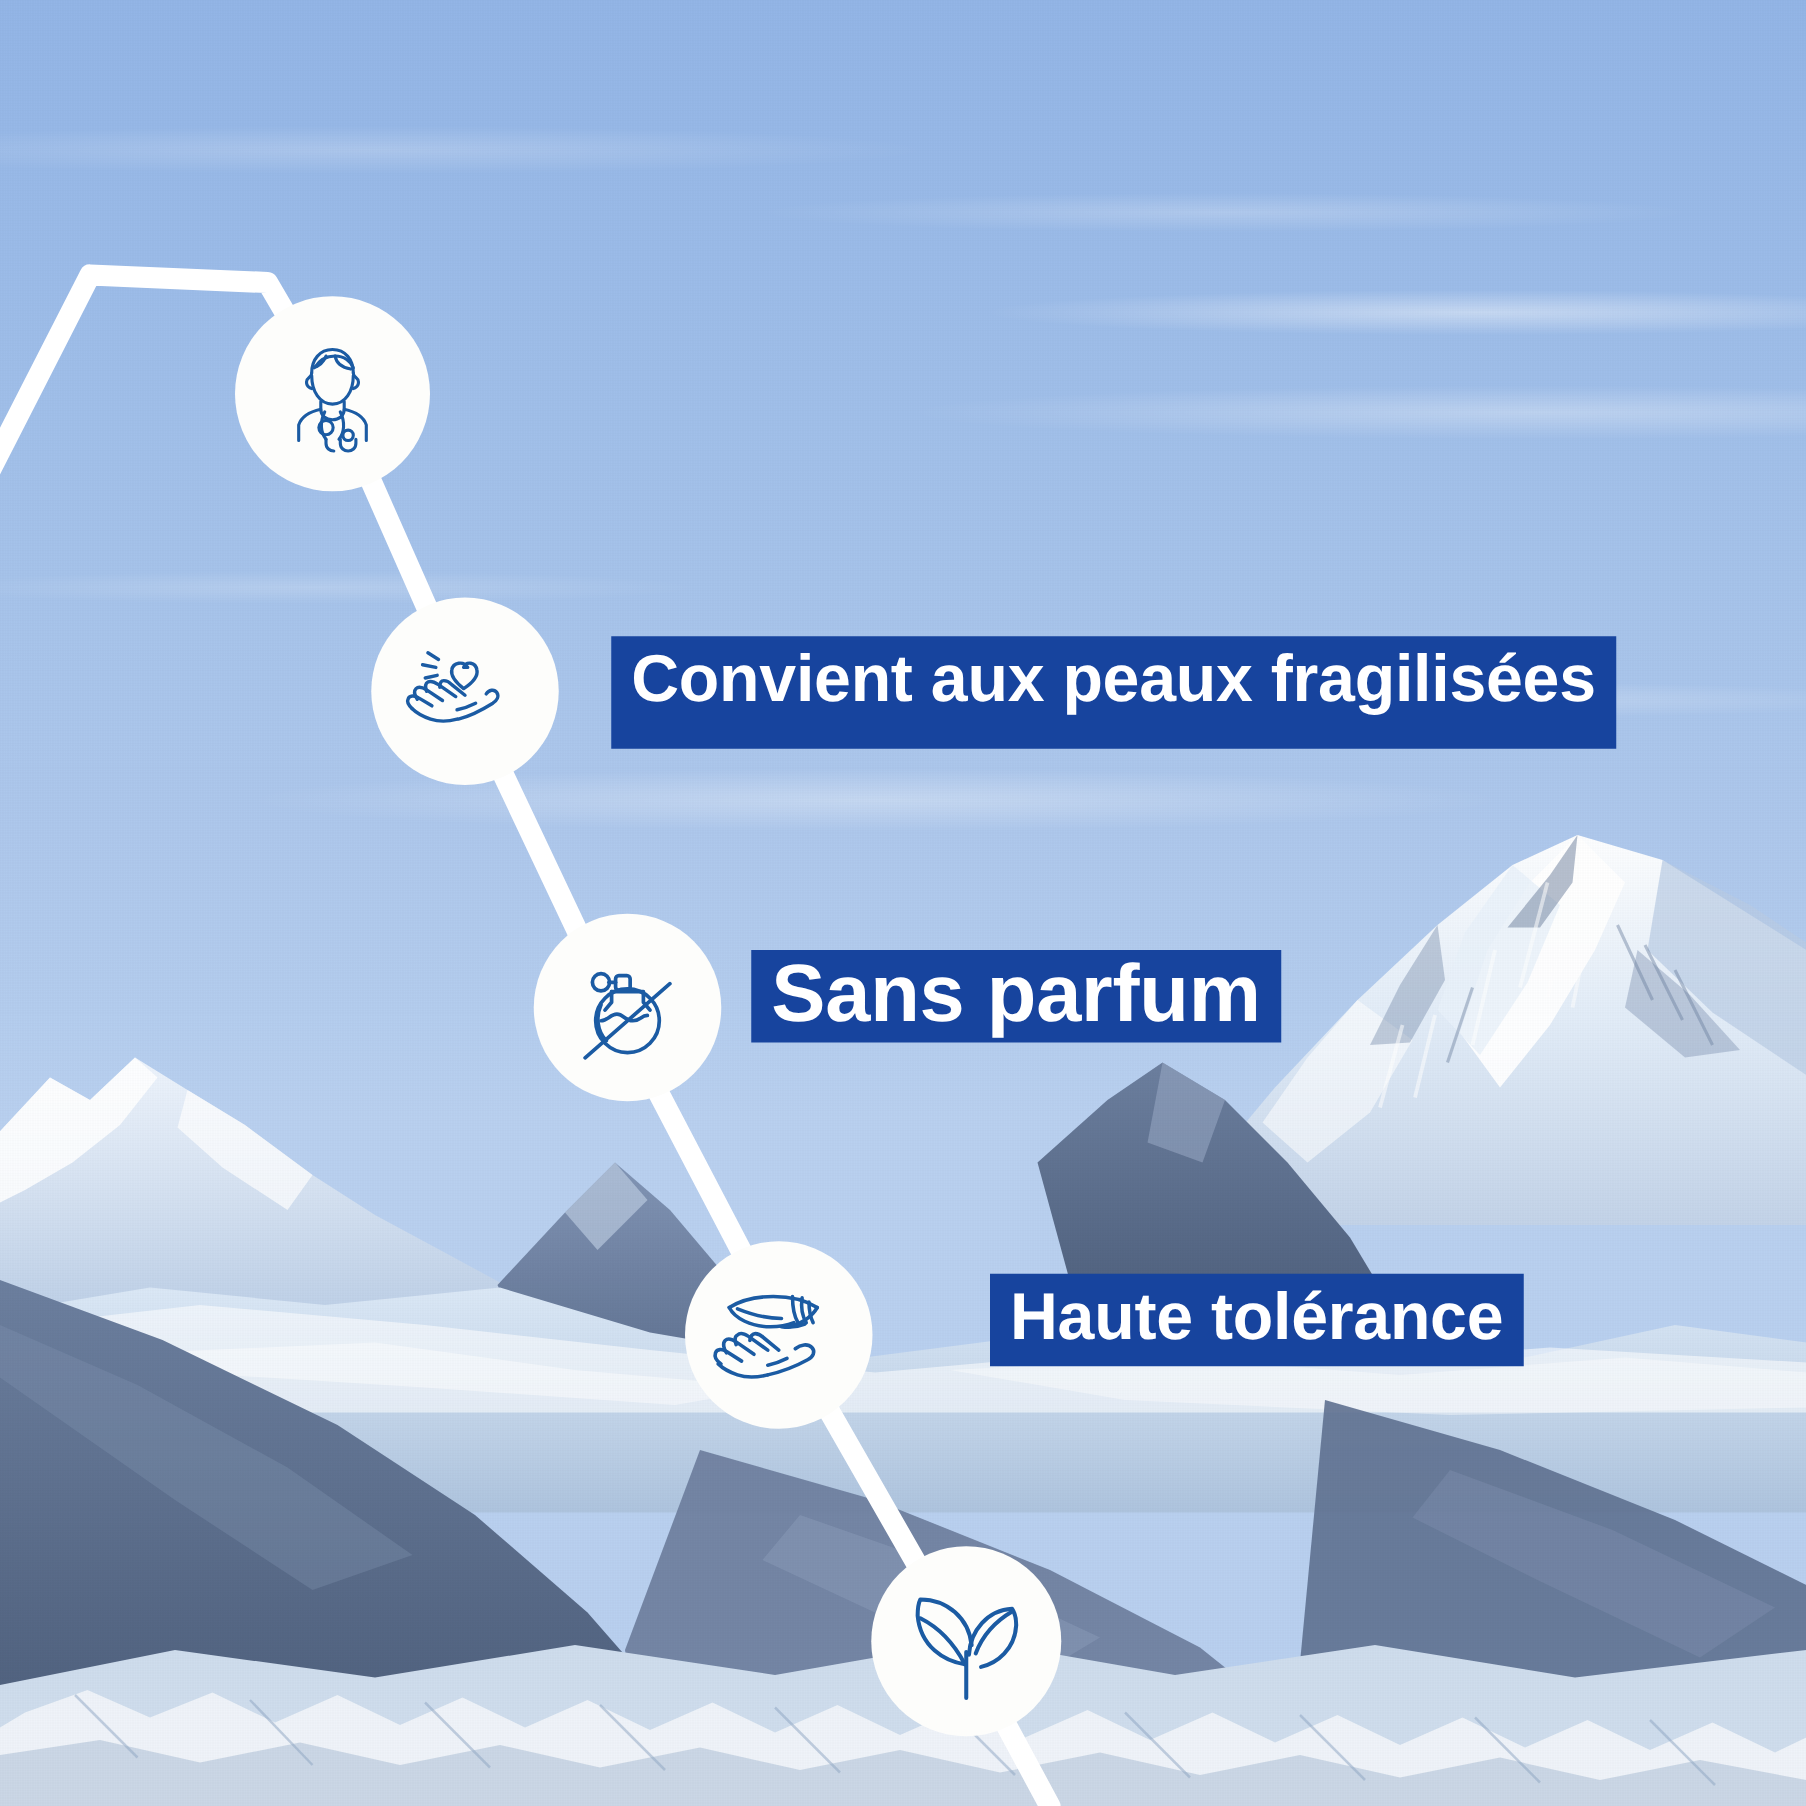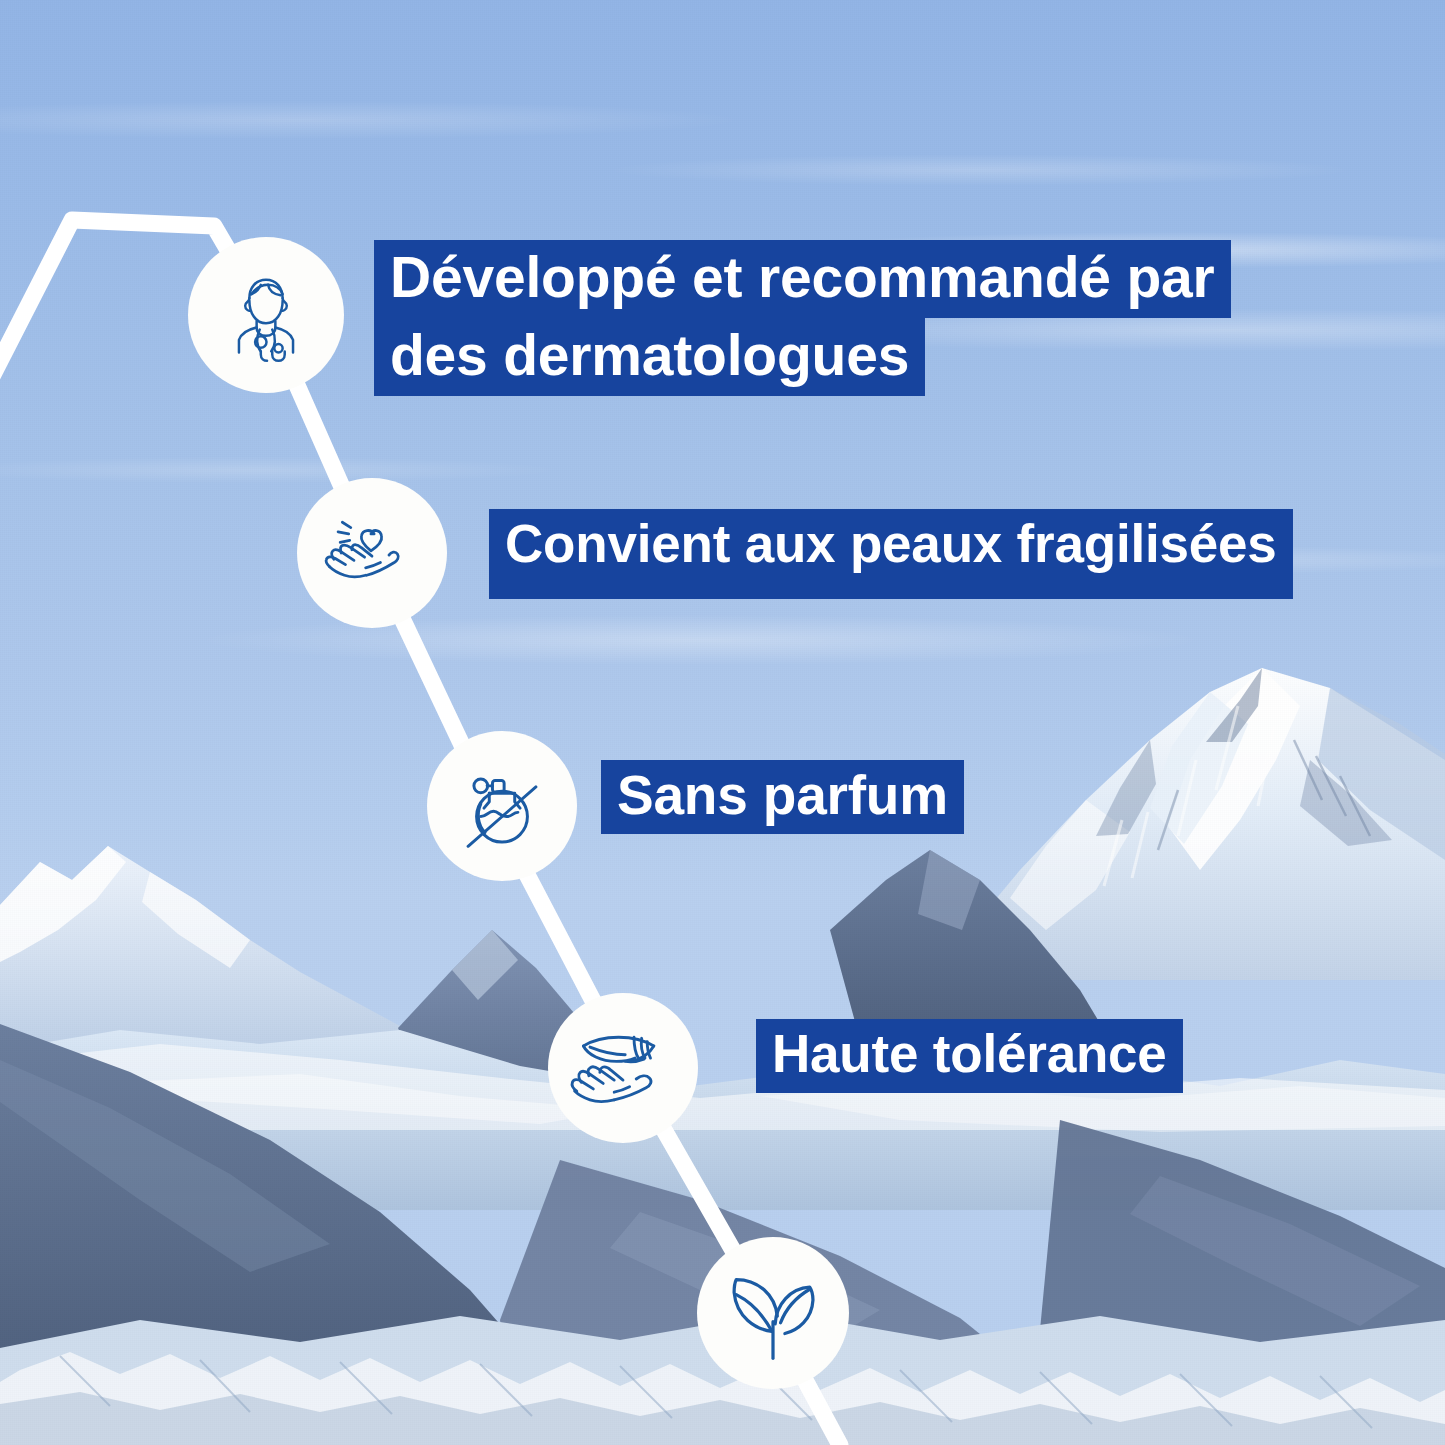--- a/index.html
+++ b/index.html
@@ -67,21 +67,21 @@
   .banner .ln{
     background:#17449e;
     color:#ffffff;
     font-weight:bold;
     letter-spacing:-.2px;
     white-space:nowrap;
     display:block;
   }
   .b1 .ln{font-size:57px;line-height:70px;padding:2px 16px 6px 16px;}
   .b2 .ln{font-size:53px;line-height:66px;padding:2px 16px 22px 16px;}
-  .b3 .ln{font-size:55px;line-height:66px;padding:2px 16px 6px 16px;}
+  .b3 .ln{font-size:65px;line-height:66px;padding:2px 16px 6px 16px;}
   .b4 .ln{font-size:53px;line-height:66px;padding:2px 16px 6px 16px;}
   .b5 .ln{font-size:55px;line-height:68px;padding:2px 16px 6px 16px;}
 </style>
 </head>
 <body>
 
 <div id="poster">
 
   <div class="bg-layer sky"></div>
   <div class="bg-layer cloud-streaks"></div>
@@ -275,31 +275,27 @@
       <svg width="108" height="108" viewBox="0 0 100 100" fill="none" stroke="#1b5ba3" stroke-width="3" stroke-linecap="round" stroke-linejoin="round">
         <path d="M49 67C34 65 16 54 14 31c0-6 1-10 2-12 20 0 36 14 38 34"></path>
         <path d="M16 33c12 6 24 17 33 34"></path>
         <path d="M52 60c1-18 14-33 32-34 2 3 3 7 3 12-1 18-14 28-26 31"></path>
         <path d="M84 28c-12 7-22 18-27 31"></path>
         <path d="M50 92V58"></path>
       </svg>
     </span>
   </div>
 
-  <div class="banner b1" style="left:374px;top:240px;">
-    <span class="ln">Développé et recommandé par</span>
-    <span class="ln">des dermatologues</span>
-  </div>
 
   <div class="banner b2" style="left:489px;top:509px;">
     <span class="ln">Convient aux peaux fragilisées</span>
   </div>
 
   <div class="banner b3" style="left:601px;top:760px;">
     <span class="ln">Sans parfum</span>
   </div>
 
-  <div class="banner b4" style="left:756px;top:1019px;">
+  <div class="banner b4" style="left:792px;top:1019px;">
     <span class="ln">Haute tolérance</span>
   </div>
 
 
 </div>
 
 </body></html>

